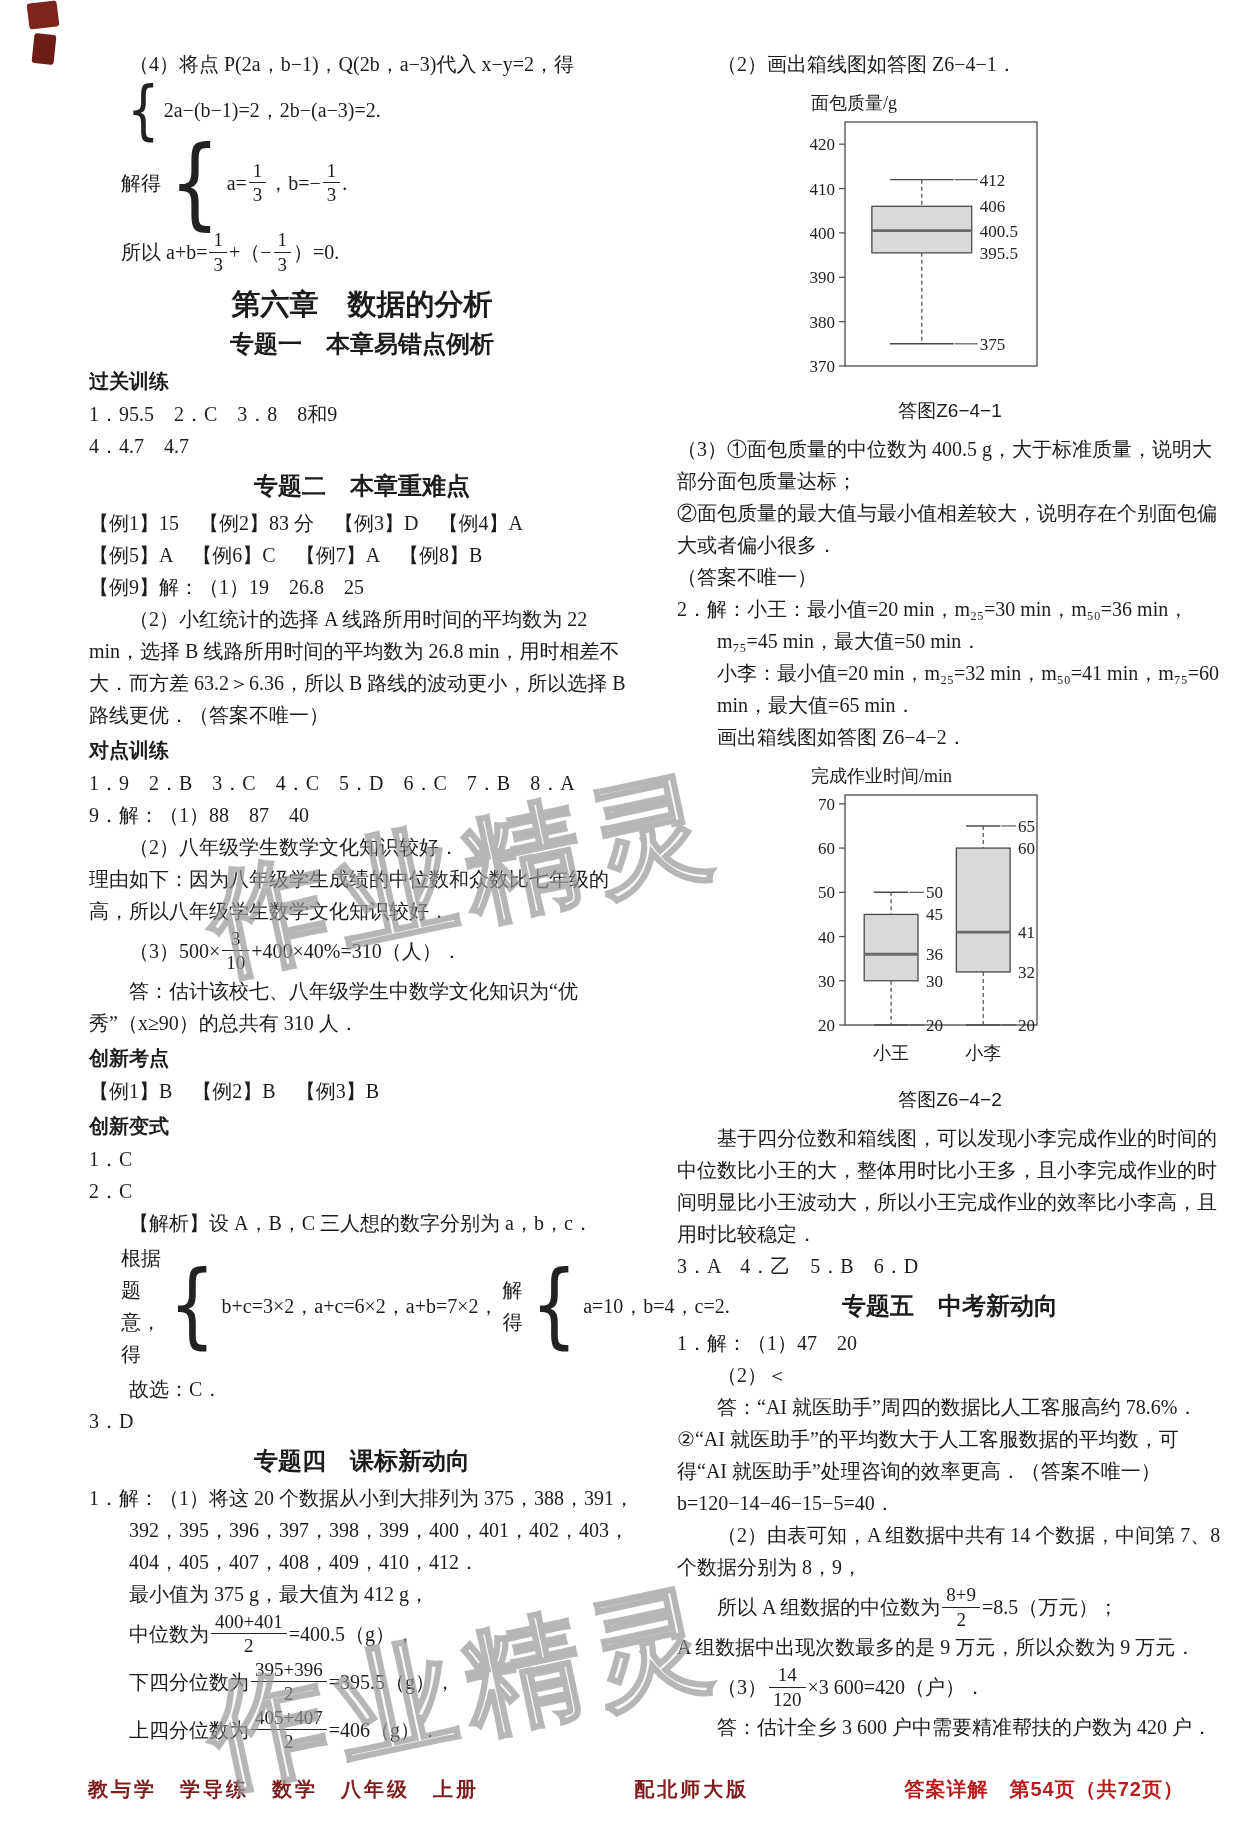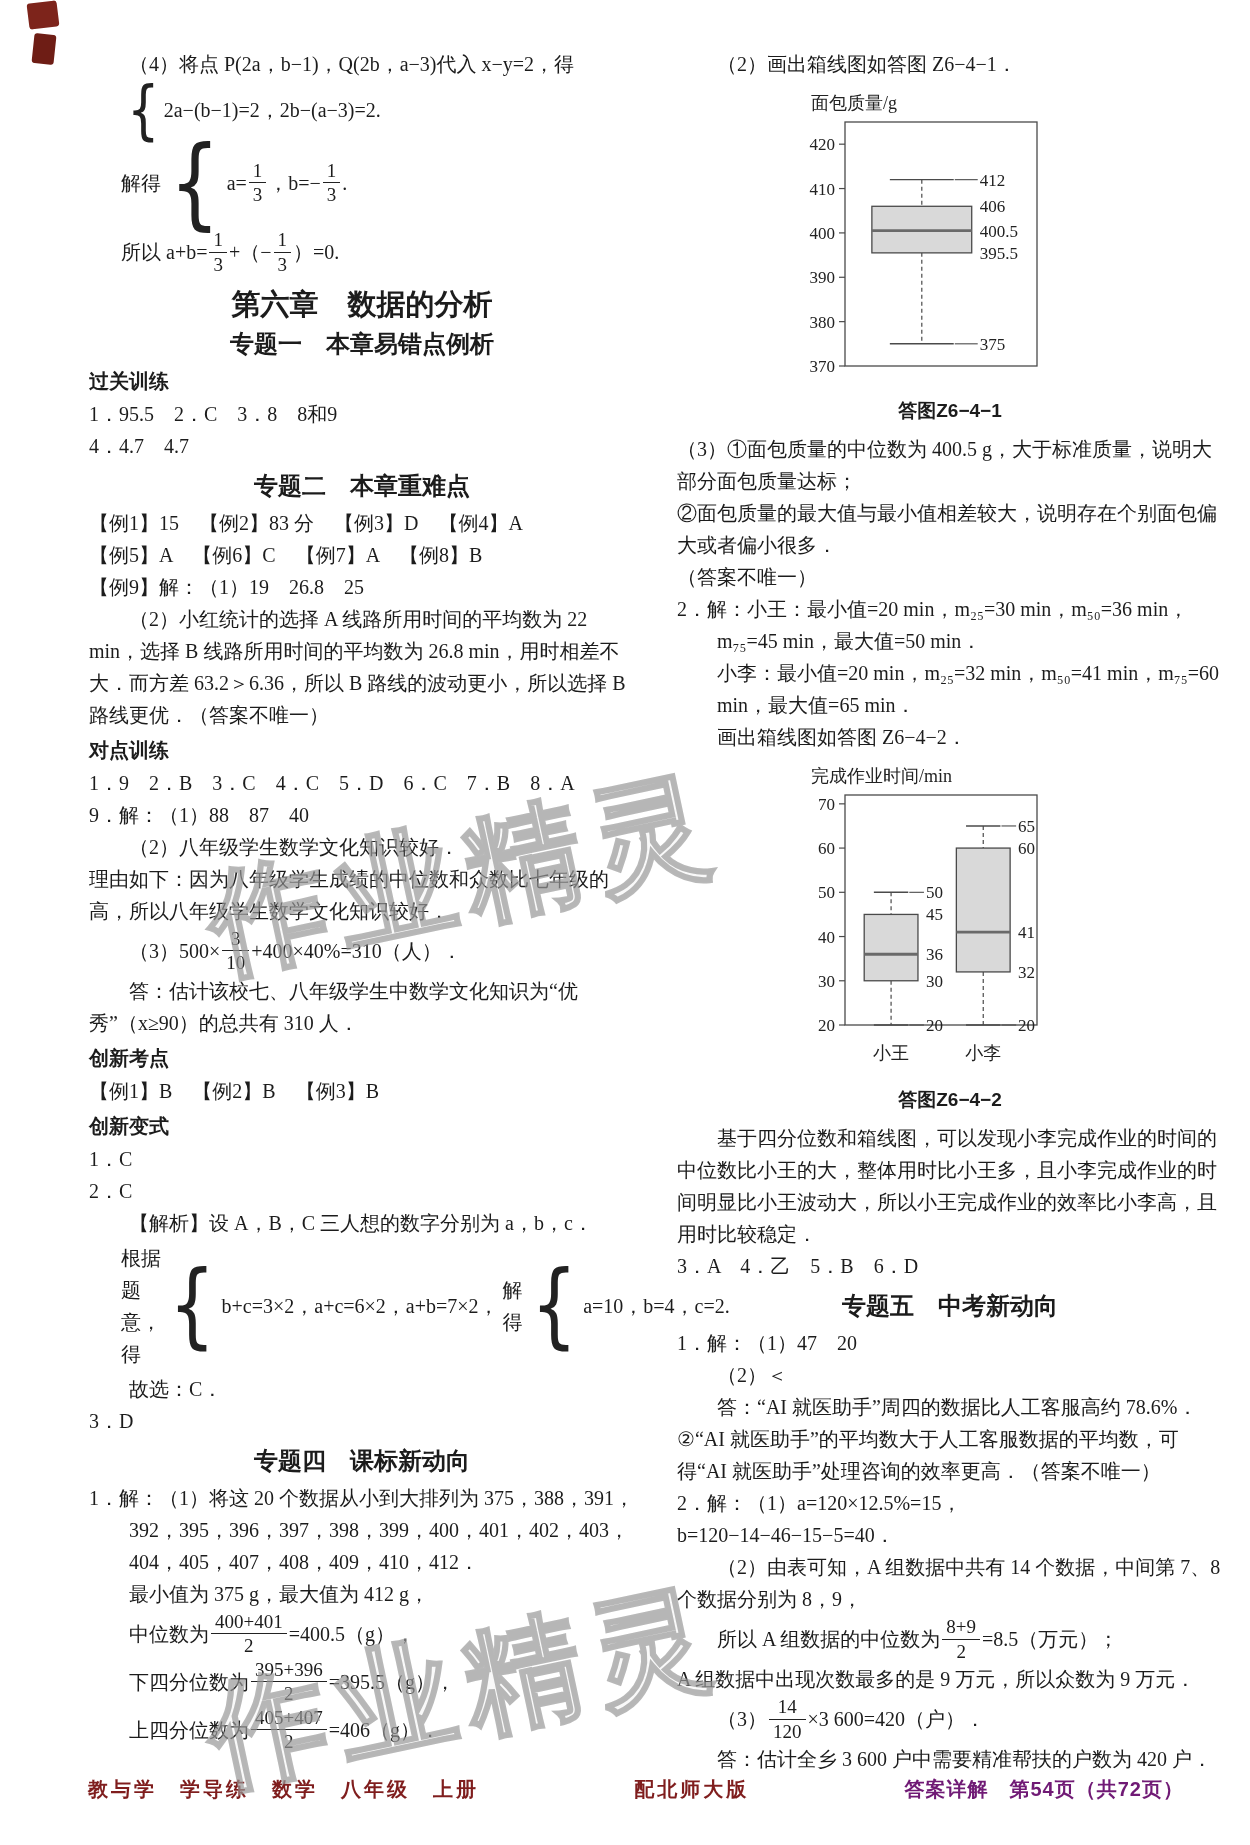--- a/index.html
+++ b/index.html
@@ -22,26 +22,26 @@
   .mrow{display:flex;align-items:center;margin:3px 0 3px 1.6em;flex-wrap:nowrap;}
   .cases{display:inline-flex;align-items:center;margin:0 4px 0 2px;}
   .brace{font-family:"DejaVu Sans",sans-serif;line-height:0.85;transform:scaleX(.8);font-weight:400;color:#222;}
   .brace-md{font-size:64px;}
   .brace-lg{font-size:100px;}
   .brace-xl{font-size:92px;}
   .case-lines{display:inline-flex;flex-direction:row;justify-content:center;}
   .case-line{display:flex;align-items:center;line-height:30px;}
   .case-line-f{min-height:50px;}
   .figure{text-align:center;margin:4px 0 6px;}
-  .fig-caption{font-family:"Liberation Sans","DejaVu Sans",sans-serif;font-weight:700;font-size:19px;margin-top:0px;text-align:center;}
+  .fig-caption{font-family:"Liberation Sans","DejaVu Sans",sans-serif;font-weight:400;font-size:19px;margin-top:0px;text-align:center;}
   .chart-box{display:inline-block;}
   .footer{position:absolute;left:88px;right:66px;top:1776px;display:flex;align-items:baseline;justify-content:space-between;
           font-family:"Liberation Sans","DejaVu Sans",sans-serif;font-weight:700;font-size:20px;}
   .f-teal{color:#7f1d1d;letter-spacing:3px;}
-  .f-dark{color:#701a75;letter-spacing:1px;text-align:right;}
+  .f-dark{color:#b91c1c;letter-spacing:1px;text-align:right;}
   .watermark{position:absolute;font-family:"Liberation Sans","DejaVu Sans",sans-serif;font-size:118px;font-weight:700;
              letter-spacing:12px;color:rgba(170,170,170,0.07);-webkit-text-stroke:2.5px rgba(150,150,150,.68);
              transform:rotate(-12deg);white-space:nowrap;pointer-events:none;z-index:6;}
   .wm1{left:205px;top:795px;}
   .wm2{left:205px;top:1608px;}
   .cmark1{position:absolute;left:28px;top:2px;width:30px;height:26px;background:#7d241b;transform:rotate(-7deg);border-radius:3px;}
   .cmark2{position:absolute;left:33px;top:34px;width:22px;height:30px;background:#6e1d15;transform:rotate(6deg);border-radius:3px;}
 </style>
 </head>
 <body>
@@ -289,21 +289,20 @@
     <p class="ind2">基于四分位数和箱线图，可以发现小李完成作业的时间的中位数比小王的大，整体用时比小王多，且小李完成作业的时间明显比小王波动大，所以小王完成作业的效率比小李高，且用时比较稳定．</p>
     <p>3．A　4．乙　5．B　6．D</p>
 
     <div class="h-topic">专题五　中考新动向</div>
     <p>1．解：（1）47　20</p>
     <p class="ml2">（2）＜</p>
 
 
     <p class="ind2">答：“AI 就医助手”周四的数据比人工客服高约 78.6%．</p>
     <p>②“AI 就医助手”的平均数大于人工客服数据的平均数，可得“AI 就医助手”处理咨询的效率更高．（答案不唯一）</p>
-    <p>2．解：（1）a=120×12.5%=15，</p>
     <p>b=120−14−46−15−5=40．</p>
     <p class="ind2">（2）由表可知，A 组数据中共有 14 个数据，中间第 7、8 个数据分别为 8，9，</p>
 
     <div class="fline">
       <span>所以 A 组数据的中位数为</span>
       <span class="frac">
           <span class="num">8+9</span>
           <span class="den">2</span>
         </span>
       <span>=8.5（万元）；</span>

